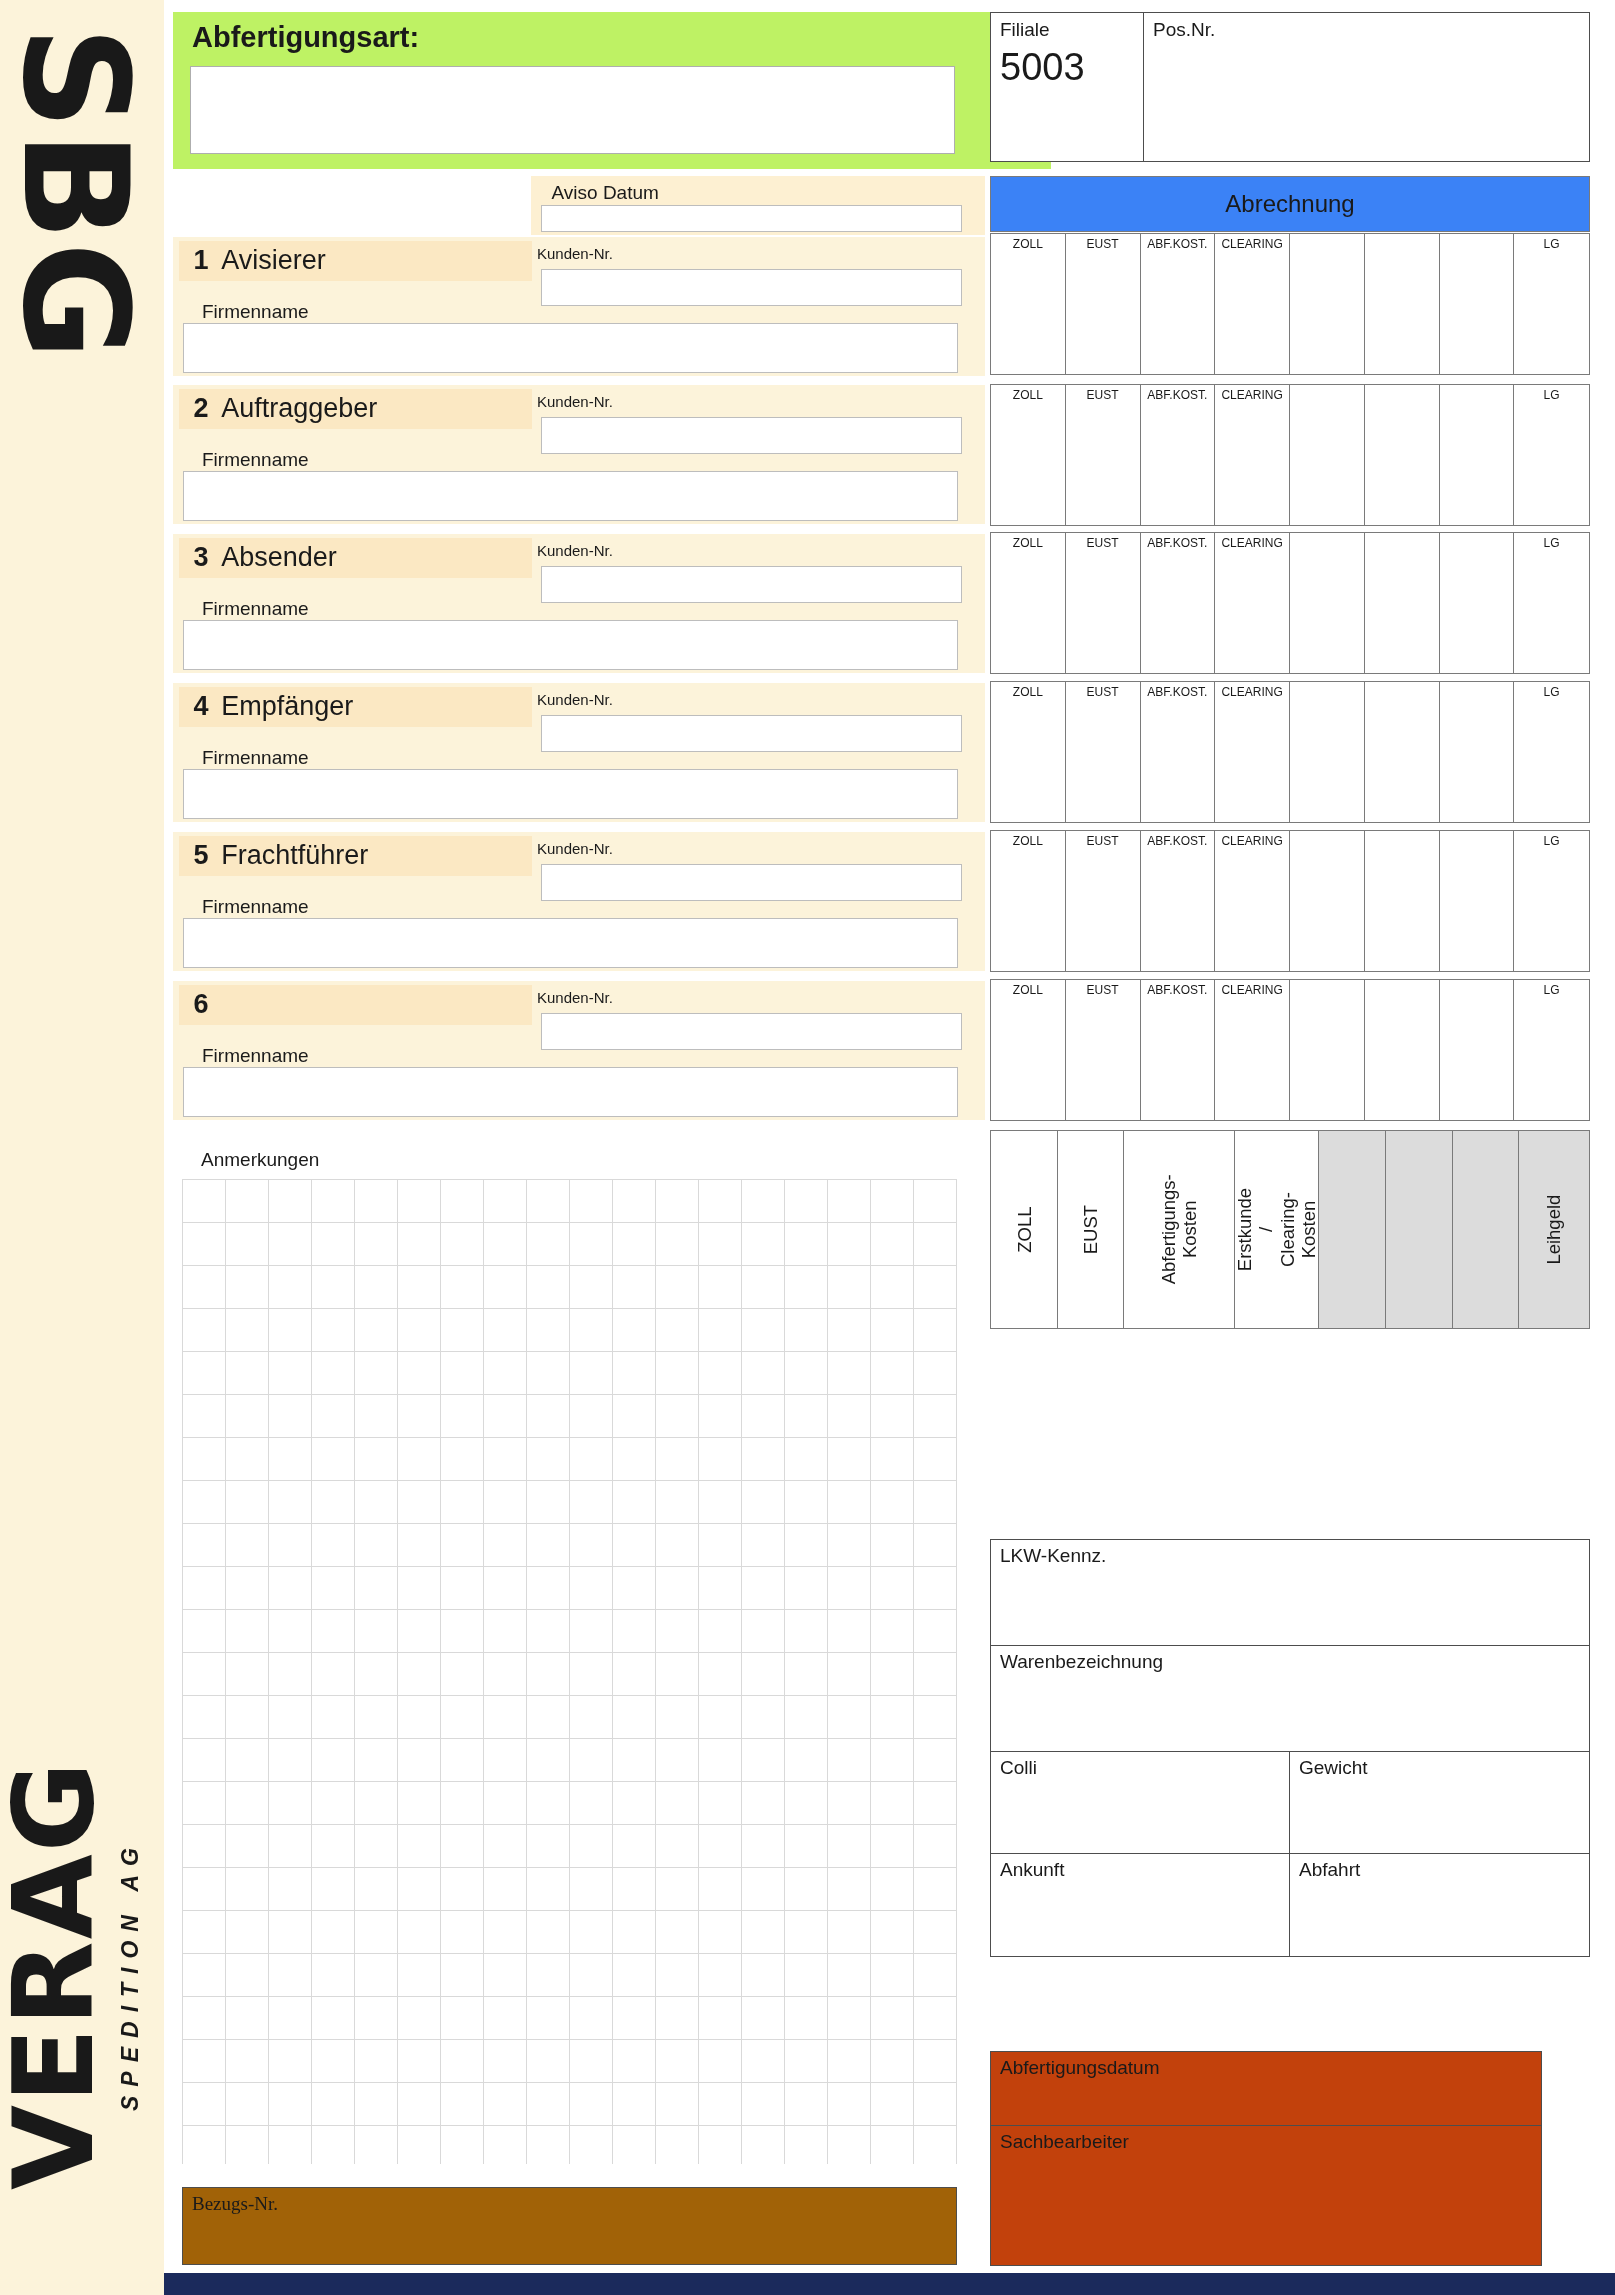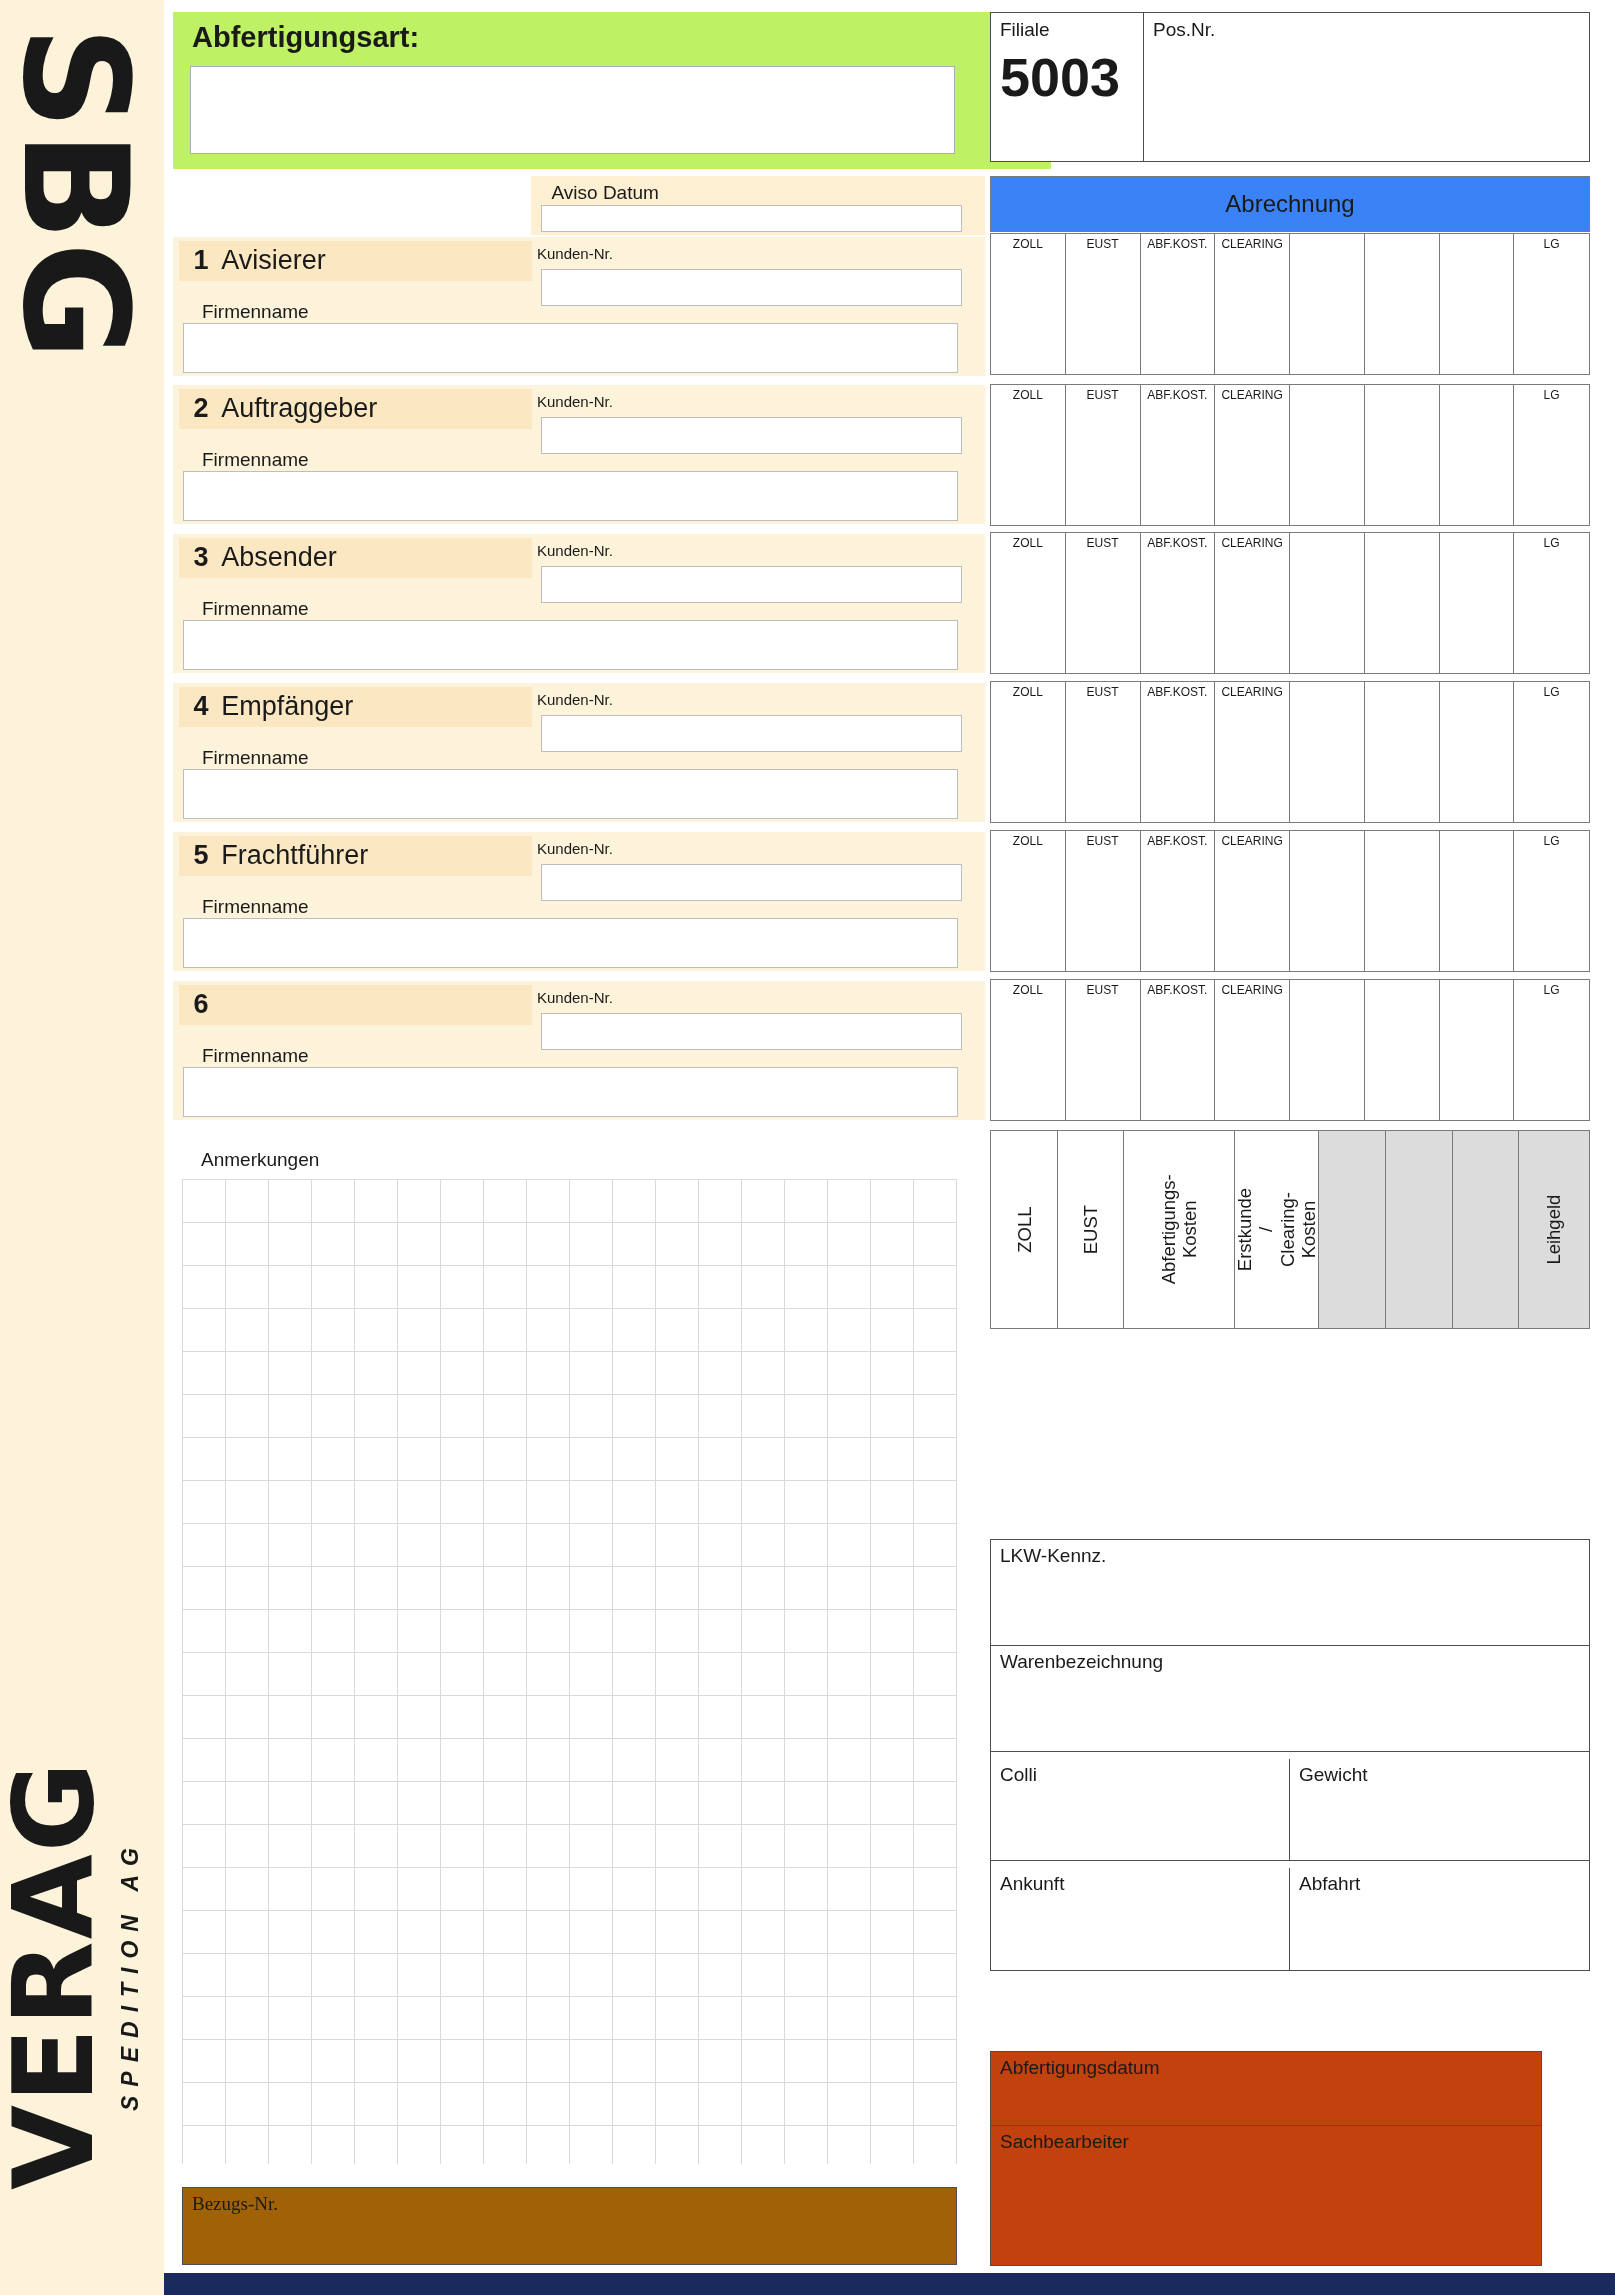--- a/index.html
+++ b/index.html
@@ -21,21 +21,21 @@
   
   .header-panel{position:absolute;left:173px;top:11.5px;width:878px;height:157px;background:#bef264;font-weight:bold;}
   .hp-label{position:absolute;left:19px;top:9px;font-size:29px;}
   .hp-input{position:absolute;left:16.6px;top:54px;width:765px;height:88px;background:#fff;border:1.3px solid #aeaeae;}
 
   .filiale-box{position:absolute;left:990px;top:11.5px;width:600px;height:150px;border:1.9px solid #4d4d4d;
                background:#fff;display:grid;grid-template-columns:153px 1fr;}
   .filiale-cell{border-right:1.9px solid #4d4d4d;position:relative;}
   .posnr-cell{position:relative;}
   .small-label{font-size:19px;padding:6.4px 9px 0 9px;}
-  .filiale-value{font-size:54px;font-weight:bold;padding:5.1px 0 0 9px;}
+  .filiale-value{font-size:38px;font-weight:normal;padding:5.1px 0 0 9px;}
 
   
   .aviso-strip{position:absolute;left:531px;top:176px;width:454px;height:59px;background:#fdf0d2;}
   .aviso-label{position:absolute;left:20.5px;top:6.4px;font-size:19px;}
   .aviso-input{position:absolute;left:9.6px;top:29px;width:421px;height:27px;background:#fff;border:1.3px solid #bdbdbd;}
 
   
   .section{position:absolute;left:173px;width:812px;height:139px;background:#fcf3da;}
   .sec-band{position:absolute;left:6.4px;top:3.8px;width:353px;height:40px;background:#fbe8c3;
             display:flex;align-items:center;padding-left:14px;}
@@ -73,21 +73,21 @@
   .anm-grid{position:absolute;left:182px;top:1179px;width:775px;height:985px;
             background-image:linear-gradient(to right,#d9d9d9 1.3px,transparent 1.3px),
                              linear-gradient(to bottom,#d9d9d9 1.3px,transparent 1.3px);
             background-size:43px 43px;}
 
   
   .details-block{position:absolute;left:990px;top:1539px;width:600px;border:1.9px solid #4d4d4d;background:#fff;}
   .d-row{position:relative;border-bottom:1.9px solid #4d4d4d;}
   .d-row:last-child{border-bottom:none;}
   .d-row.h166{height:106px;}
-  .d-row.h160{height:102px;margin-top:7px;}
+  .d-row.h160{height:102px;}
   .d-split{display:grid;grid-template-columns:1fr 1fr;}
   .d-cell{position:relative;border-right:1.9px solid #4d4d4d;}
   .d-cell:last-child{border-right:none;}
 
   .datum-block{position:absolute;left:990px;top:2051px;width:552px;height:215px;border:1.9px solid #4d4d4d;background:#c2410c;}
   .datum-row1{height:74px;border-bottom:1.9px solid #4d4d4d;position:relative;}
   .datum-row2{position:relative;}
 
   .bezug-box{position:absolute;left:182px;top:2187px;width:775px;height:78px;border:1.9px solid #4d4d4d;background:#a16207;font-family:Liberation Serif, serif;}
 </style>

